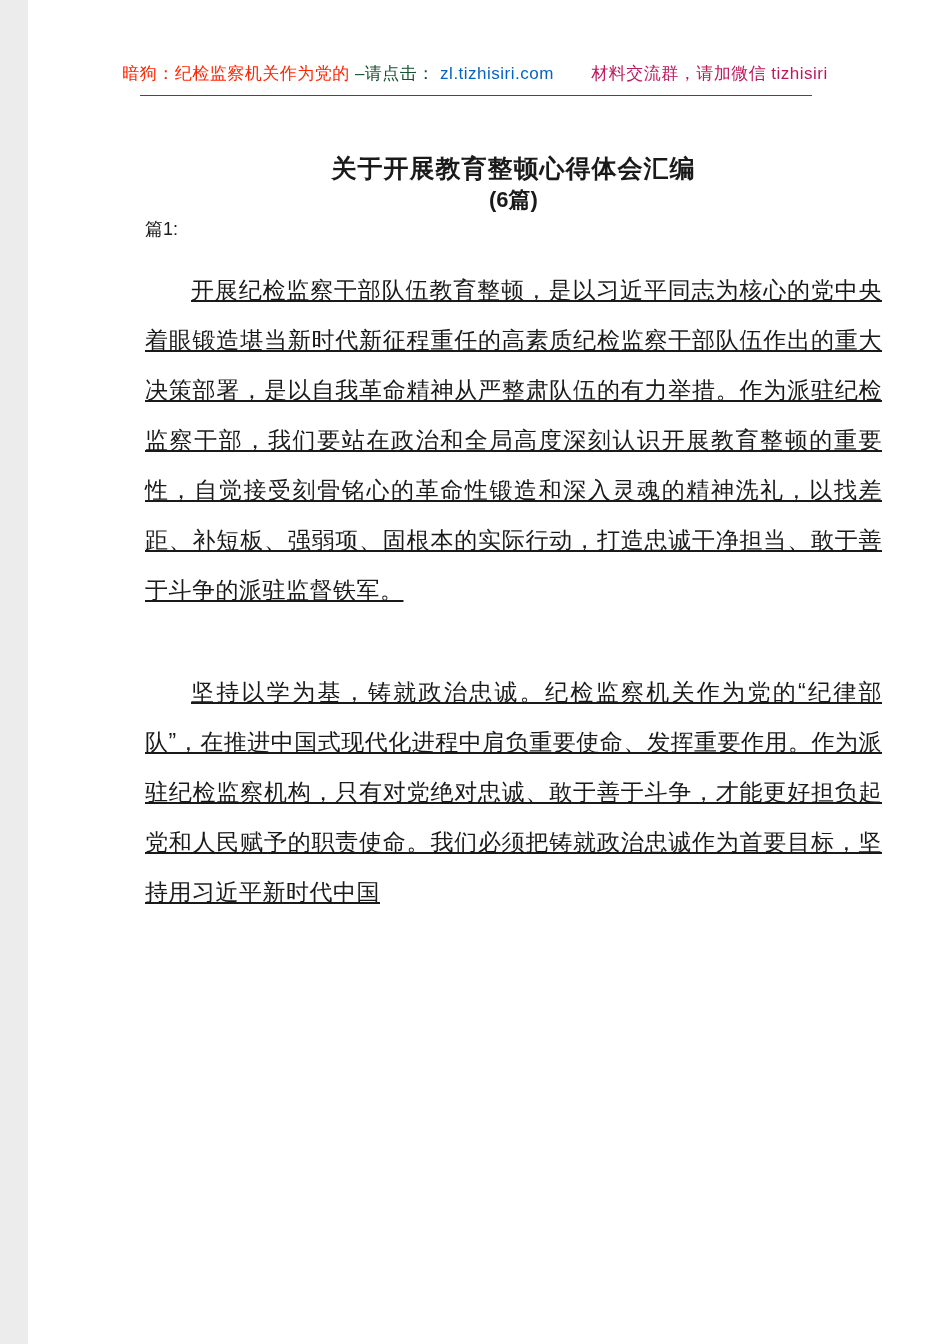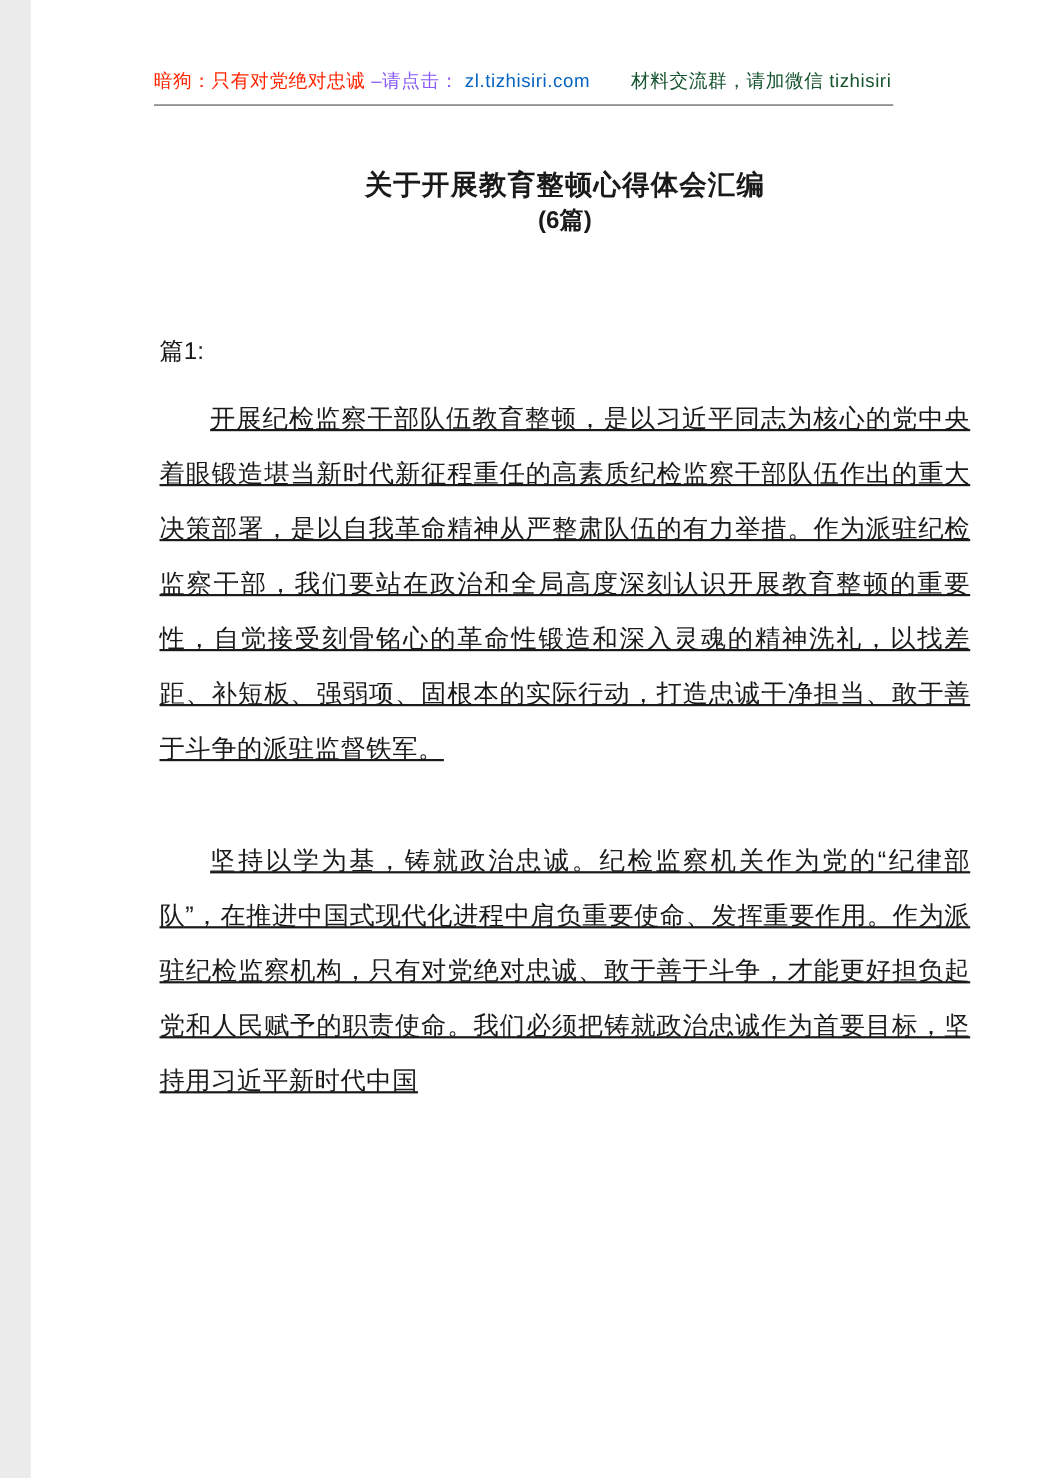--- a/index.html
+++ b/index.html
@@ -20,45 +20,44 @@
     background: #ececec;
   }
   .header {
     padding-top: 62px;
     text-align: center;
     font-size: 17px;
     letter-spacing: 0.5px;
     white-space: nowrap;
   }
   .header .brand { font-weight: 400; }
-  .header .hint  { color: #8b5cf6; }
+  .header .hint  { color: #14532d; }
   .header .link  { cursor: pointer; }
-  .header .suffix { color: #14532d; margin-left: 32px; }
+  .header .suffix { color: #be185d; margin-left: 32px; }
   .divider {
     margin: 10px 138px 0 140px;
     border-bottom: 1.5px solid #4a4a4a;
   }
   .doc { padding: 0 68px 0 145px; }
   .title {
     margin-top: 56px;
     text-align: center;
     font-size: 25px;
     font-weight: bold;
     letter-spacing: 1px;
     line-height: 33px;
   }
   .count {
     text-align: center;
     font-size: 22px;
     font-weight: bold;
     line-height: 30px;
   }
   .section-label {
-    margin-top: 90px;
-    font-size: 22px;
+    font-size: 18px;
     line-height: 28px;
   }
   .section-heading {
     margin-top: 24px;
     font-size: 23px;
     line-height: 30px;
     letter-spacing: 0.5px;
   }
   .para {
     margin-top: 22px;
@@ -70,21 +69,21 @@
     text-decoration: underline;
   }
   .para.second { margin-top: 52px; }
 </style>
 </head>
 <body style="background: rgb(255, 255, 255);">
 
 <div class="edge" style="background: rgb(236, 236, 236);"></div>
 
 <div class="header">
-  <span class="brand" style="color: rgb(255, 36, 0);">暗狗：只有对党绝对忠诚</span>
+  <span class="brand" style="color: rgb(255, 36, 0);">暗狗：纪检监察机关作为党的</span>
   <span class="hint">–请点击：</span>
   <span class="link" style="color: rgb(5, 99, 193);">zl.tizhisiri.com</span>
   <span class="suffix">材料交流群，请加微信 tizhisiri</span>
 </div>
 
 <div class="divider"></div>
 
 <div class="doc">
   <h1 class="title">关于开展教育整顿心得体会汇编</h1>
   <div class="count">(6篇)</div>

